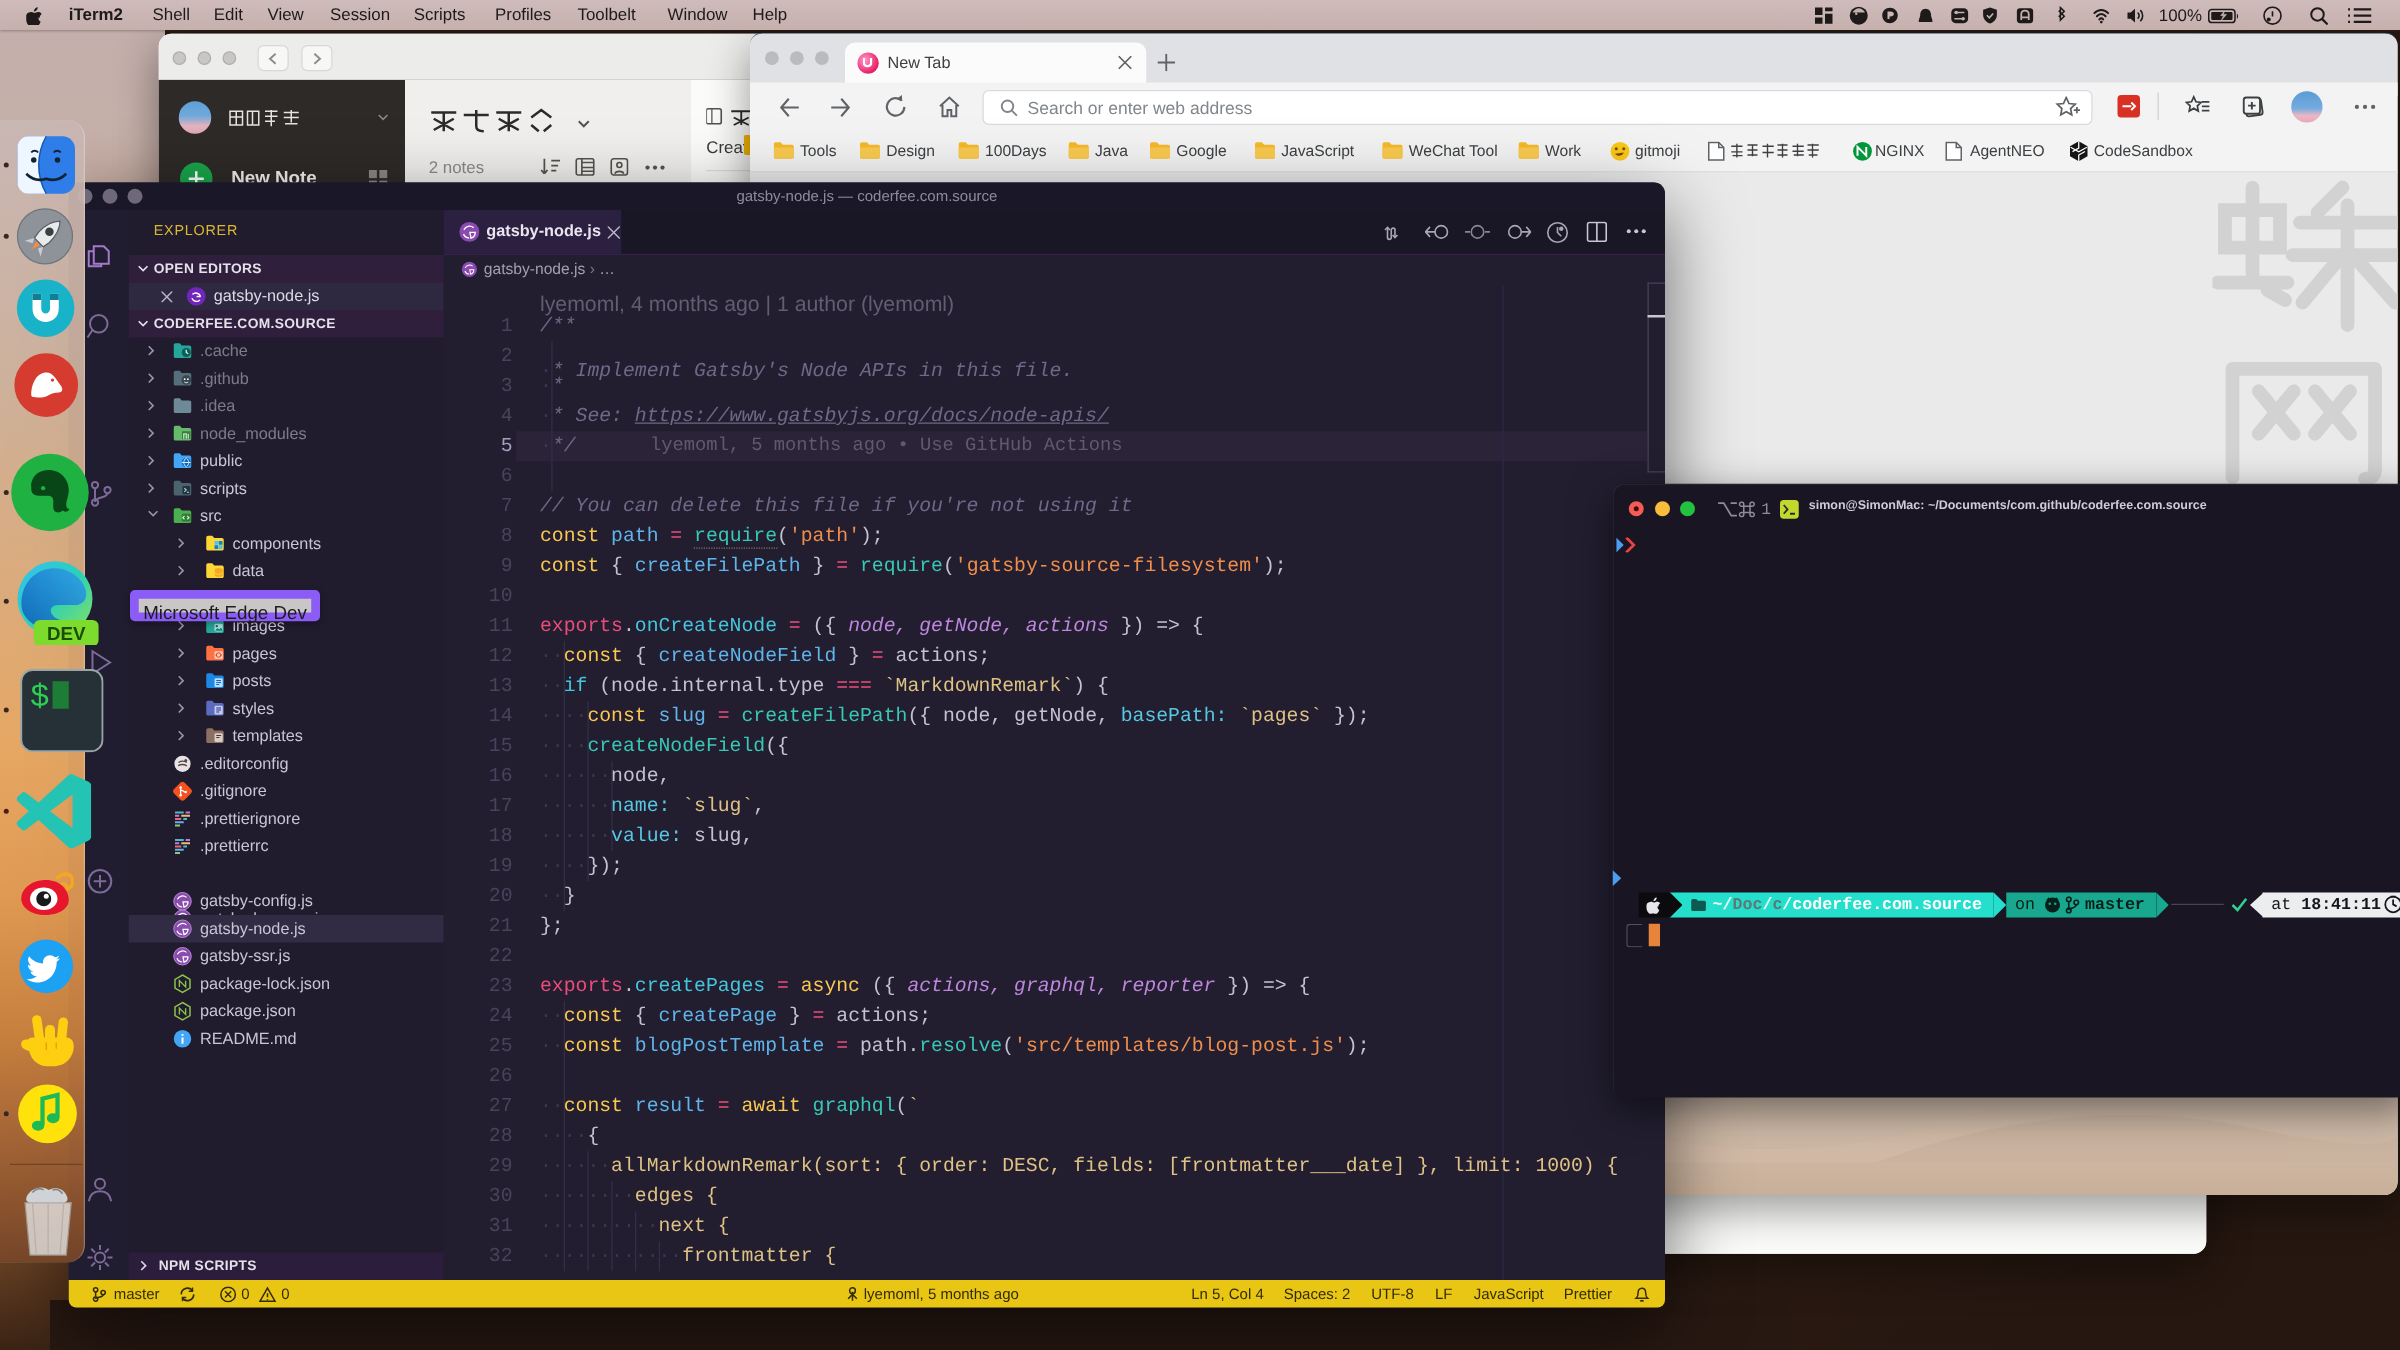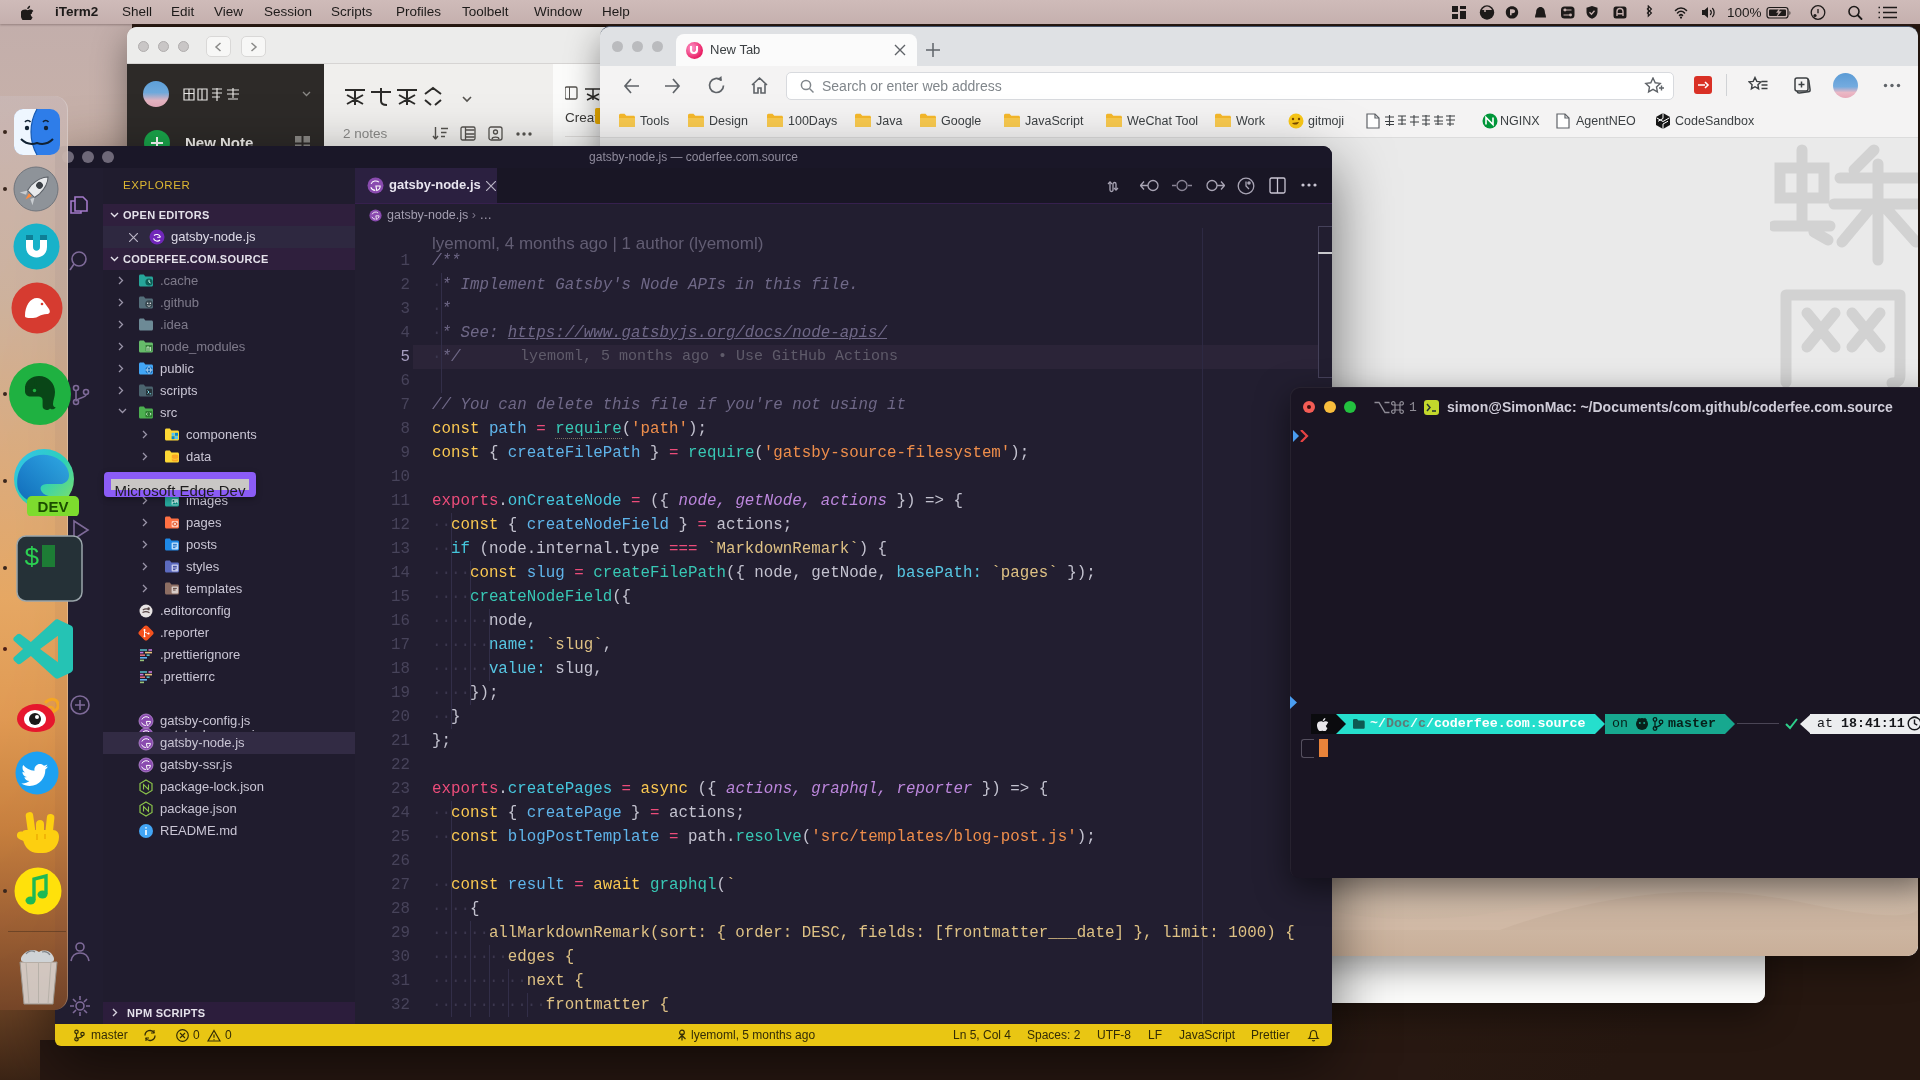--- a/index.html
+++ b/index.html
@@ -490,21 +490,21 @@
           <span class="lb" style="left:57px;">.editorconfig</span>
         </div>
       <div class="row" style="top:454px;">
           <svg class="ic" style="left:35px" width="16" height="16" viewBox="0 0 16 16">
             <rect x="2" y="2" width="12" height="12" rx="2.5" transform="rotate(45 8 8)" fill="#f4511e"></rect>
             <path d="M6.5 5v6.4M6.5 7.4c2.4-.6 2.2 1.6 4 1.2" stroke="#fff" stroke-width="1" fill="none"></path>
             <circle cx="6.5" cy="5" r="1" fill="#fff"></circle>
             <circle cx="6.5" cy="11.2" r="1" fill="#fff"></circle>
             <circle cx="10.6" cy="8.6" r="1" fill="#fff"></circle>
           </svg>
-          <span class="lb" style="left:57px;">.reporter</span>
+          <span class="lb" style="left:57px;">.gitignore</span>
         </div>
       <div class="row" style="top:476px;">
           <svg class="ic" style="left:35px" width="16" height="16" viewBox="0 0 16 16">
             <g stroke-width="1.6">
               <path d="M2 3h7" stroke="#56b6c2"></path>
               <path d="M10.5 3H14" stroke="#c678dd"></path>
               <path d="M2 5.6h3.4" stroke="#c678dd"></path>
               <path d="M7 5.6h7" stroke="#e5c07b"></path>
               <path d="M2 8.2h5" stroke="#e06c75"></path>
               <path d="M8.6 8.2h3" stroke="#56b6c2"></path>
@@ -680,21 +680,21 @@
 25
 26
 27
 28
 29
 30
 31
 32</div>
     <span class="abs" style="left:165px;top:177px;font:15px/24px 'Liberation Mono',monospace;color:#5f5b6a">lyemoml, 5 months ago • Use GitHub Actions</span>
     <div class="cl" style="top:81px"><span class="c">/**</span></div>
-    <div class="cl" style="top:105px"><i>·</i><span class="c">* Implement Gatsby's Node APIs in this file.</span></div>
+    <div class="cl" style="top:117px"><i>·</i><span class="c">* Implement Gatsby's Node APIs in this file.</span></div>
     <div class="cl" style="top:129px"><i>·</i><span class="c">*</span></div>
     <div class="cl" style="top:153px"><i>·</i><span class="c">* See: <span style="text-decoration:underline">https://www.gatsbyjs.org/docs/node-apis/</span></span></div>
     <div class="cl" style="top:177px"><i>·</i><span class="c">*/</span></div>
     <div class="cl" style="top:225px"><span class="c">// You can delete this file if you're not using it</span></div>
     <div class="cl" style="top:249px"><span class="k">const</span> <span class="v">path</span> <span class="e">=</span> <span class="t" style="border-bottom:1px dotted #7a7466">require</span>(<span class="s">'path'</span>);</div>
     <div class="cl" style="top:273px"><span class="k">const</span> { <span class="v">createFilePath</span> } <span class="e">=</span> <span class="t">require</span>(<span class="s">'gatsby-source-filesystem'</span>);</div>
     <div class="cl" style="top:321px"><span class="e">exports</span>.<span class="f">onCreateNode</span> <span class="e">=</span> ({ <span class="pa">node, getNode, actions</span> }) <span class="ar">=&gt;</span> {</div>
     <div class="cl" style="top:345px"><i>··</i><span class="k">const</span> { <span class="v">createNodeField</span> } <span class="e">=</span> actions;</div>
     <div class="cl" style="top:369px"><i>··</i><span class="f">if</span> (node.internal.type <span class="e">===</span> <span class="tp">`MarkdownRemark`</span>) {</div>
     <div class="cl" style="top:393px"><i>····</i><span class="k">const</span> <span class="v">slug</span> <span class="e">=</span> <span class="t">createFilePath</span>({ node, getNode, <span class="pr">basePath:</span> <span class="tp">`pages`</span> });</div>
@@ -765,21 +765,21 @@
       <g stroke-width="1.2">
         <path d="M21 4h5v5h-5z"></path>
         <path d="M21 4h-1.6a1.7 1.7 0 1 1 1.6-1.7zM26 4h1.6A1.7 1.7 0 1 0 26 2.3zM21 9h-1.6a1.7 1.7 0 1 0 1.6 1.7zM26 9h1.6A1.7 1.7 0 1 1 26 10.7z"></path>
       </g>
     </svg>
   <span class="abs" style="left:119px;top:13px;font-size:13px;color:#8f8c96">1</span>
   <div class="abs" style="left:134px;top:13px;width:15px;height:15px;border-radius:3px;background:#c3d82c"></div>
   <svg class="abs" style="left:134px;top:13px" width="15" height="15">
       <path d="M3 4l3 3.5L3 11M8 11h4" stroke="#233" stroke-width="1.5" fill="none"></path>
     </svg>
-  <span class="abs" style="left:157px;top:12px;font-size:14px;font-weight:bold;color:#cfccd8;font-family:'Liberation Sans',sans-serif">simon@SimonMac: ~/Documents/com.github/coderfee.com.source</span>
+  <span class="abs" style="left:157px;top:12px;font-size:10px;font-weight:bold;color:#cfccd8;font-family:'Liberation Sans',sans-serif">simon@SimonMac: ~/Documents/com.github/coderfee.com.source</span>
   <svg class="abs" style="left:3px;top:43px" width="20" height="12">
       <path d="M0 0l6 6-6 6z" fill="#4a9df0"></path>
       <path d="M8 0l6 6-6 6" stroke="#e84343" stroke-width="2.2" fill="none"></path>
     </svg>
   <svg class="abs" style="left:0px;top:309px" width="7px" height="13">
       <path d="M0 0l7 6.5L0 13z" fill="#4a9df0"></path>
     </svg>
 
   <div class="abs" style="left:21px;top:327px;width:25px;height:20px;background:#0b0b0e"></div>
   <svg class="abs" style="left:27px;top:330px" width="13" height="14" viewBox="0 0 13 15">

